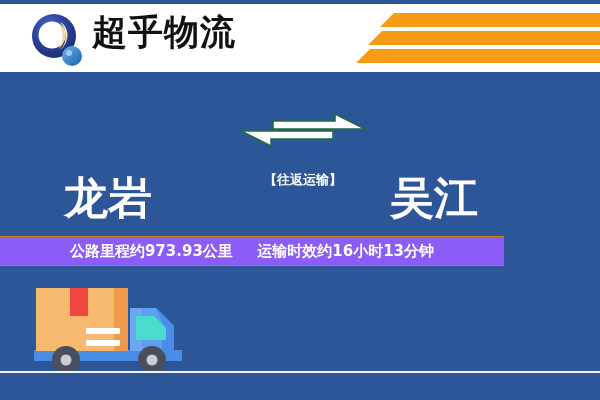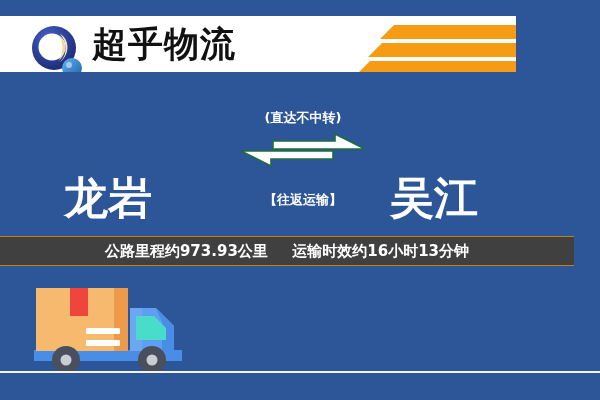--- a/index.html
+++ b/index.html
@@ -15,22 +15,22 @@
     position: relative;
     width: 600px;
     height: 400px;
     overflow: hidden;
     background: #2d5699;
   }
 
   
   .header {
     position: absolute;
-    left: 0; top: 16px;
-    width: 516px;
+    left: 0; top: 4px;
+    width: 600px;
     height: 72px;
     background: #ffffff;
     overflow: hidden;
   }
 
   .logo-wrap {
     position: absolute;
     left: 28px; top: 8px;
     display: flex;
     align-items: flex-start;
@@ -117,23 +117,23 @@
   }
   .note-top   { margin-bottom: 4px; }
   .note-bottom{ margin-top: 22px; }
 
   .arrow-svg { display: block; margin: 0 auto; }
 
   
   .infobar {
     position: absolute;
     left: 0; top: 236px;
-    width: 574px;
+    width: 504px;
     height: 30px;
-    background: #404040;
+    background: #8b5cf6;
     border-top: 1px solid #c77e0d;
     border-bottom: 1px solid #c77e0d;
     box-sizing: border-box;
     display: flex;
     align-items: center;
     justify-content: center;
   }
   .infobar-inner {
     font-family: "DejaVu Sans", "Liberation Sans", sans-serif;
     font-size: 15px;
@@ -213,21 +213,20 @@
       </svg>
     </div>
 
   </div>
 
   <div class="route">
 
     <div class="city city-from">龙岩</div>
 
     <div class="arrow-block">
-      <div class="note-top">(直达不中转)</div>
 
       <div>
         <svg class="arrow-svg" width="128" height="40" viewBox="0 0 128 40">
 
           <polygon points="96,4 126,19 34,19 34,11 96,11" fill="#ffffff" stroke="#1f6b42" stroke-width="1.6" stroke-linejoin="miter"></polygon>
 
           <polygon points="32,36 2,21 94,21 94,29 32,29" fill="#ffffff" stroke="#1f6b42" stroke-width="1.6" stroke-linejoin="miter"></polygon>
         </svg>
       </div>
 

